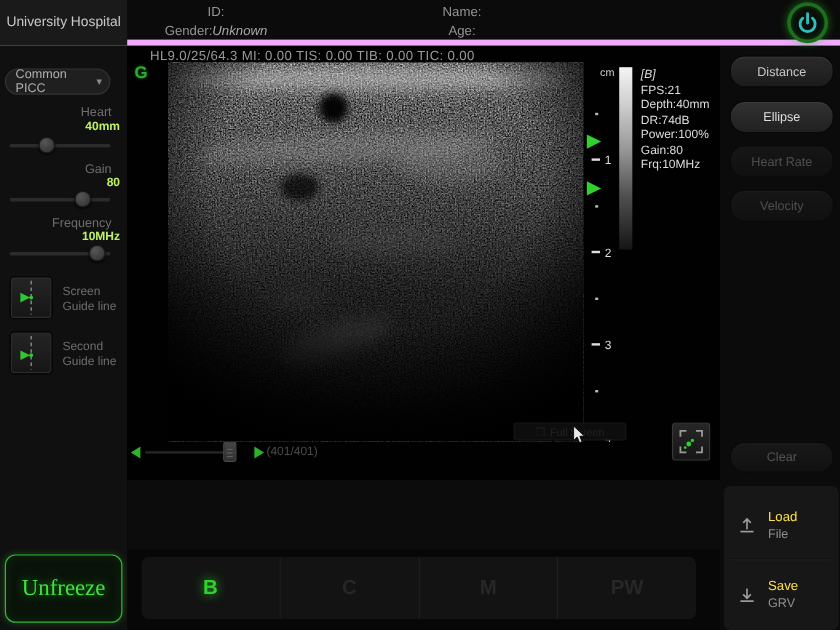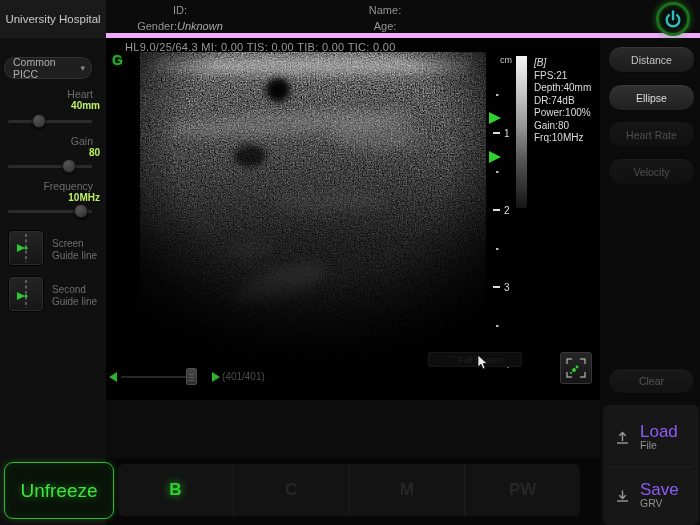--- a/index.html
+++ b/index.html
@@ -56,25 +56,25 @@
   .right-col { position:absolute; left:600px; top:38px; width:100px; height:487px; background:#0b0b0b; }
   .m-btn { position:absolute; left:8px; width:87px; height:27px; border-radius:13px; background:linear-gradient(#2b2b2b,#1b1b1b); border:1px solid #080808; box-shadow:inset 0 1px 0 #3a3a3a; color:#c6c6c6; font-size:10.5px; display:flex; align-items:center; justify-content:center; cursor:pointer; }
   .m-btn.hl { background:linear-gradient(#323232,#202020); color:#dedede; }
   .m-btn.dis { opacity:.35; cursor:default; }
   .clear-btn { position:absolute; left:8px; top:330px; width:87px; height:26px; border-radius:13px; background:linear-gradient(#262626,#181818); border:1px solid #080808; color:#8f8f8f; font-size:10.5px; display:flex; align-items:center; justify-content:center; opacity:.55; cursor:pointer; }
   .loadsave { position:absolute; left:3px; top:367px; width:96px; height:120px; background:#171717; border-radius:6px; }
   .ls-row { position:absolute; left:0; width:96px; height:56px; cursor:pointer; display:flex; align-items:center; }
   .ls-div { position:absolute; left:6px; top:60px; width:84px; height:1px; background:#101010; box-shadow:0 1px 0 #222; }
   .ls-icon { margin-left:12px; }
   .ls-text { margin-left:10px; }
-  .ls-main { color:#8b5cf6; font-size:17px; line-height:17px; }
+  .ls-main { color:#fde047; font-size:11px; line-height:17px; }
   .ls-sub { color:#8f8f8f; font-size:10.5px; line-height:11px; }
 
   
-  .unfreeze-btn { position:absolute; left:4px; top:462px; width:110px; height:57px; border:1.5px solid #35b535; border-radius:9px; background:#0a130a; color:#3ce43c; font-size:19px; display:flex; align-items:center; justify-content:center; text-shadow:0 0 8px rgba(60,230,60,.6); box-shadow:0 0 6px rgba(50,200,50,.3), inset 0 0 10px rgba(40,170,40,.12); cursor:pointer; }
+  .unfreeze-btn { position:absolute; left:4px; top:462px; width:98px; height:57px; border:1.5px solid #35b535; border-radius:9px; background:#0a130a; color:#3ce43c; font-size:19px; display:flex; align-items:center; justify-content:center; text-shadow:0 0 8px rgba(60,230,60,.6); box-shadow:0 0 6px rgba(50,200,50,.3), inset 0 0 10px rgba(40,170,40,.12); cursor:pointer;font-family:Liberation Serif, serif; }
   .mode-tabs { position:absolute; left:118px; top:464px; width:462px; height:52px; background:#131313; border-radius:6px; display:flex; }
   .mode-cell { flex:1; display:flex; align-items:center; justify-content:center; font-size:17px; font-weight:bold; color:#272727; cursor:pointer; }
   .mode-cell + .mode-cell { border-left:1px solid #1e1e1e; }
   .mode-cell.active { color:#2fd32f; text-shadow:0 0 9px rgba(47,211,47,.9); }
 </style>
 </head>
 <body>
 
 <div class="root">
 

